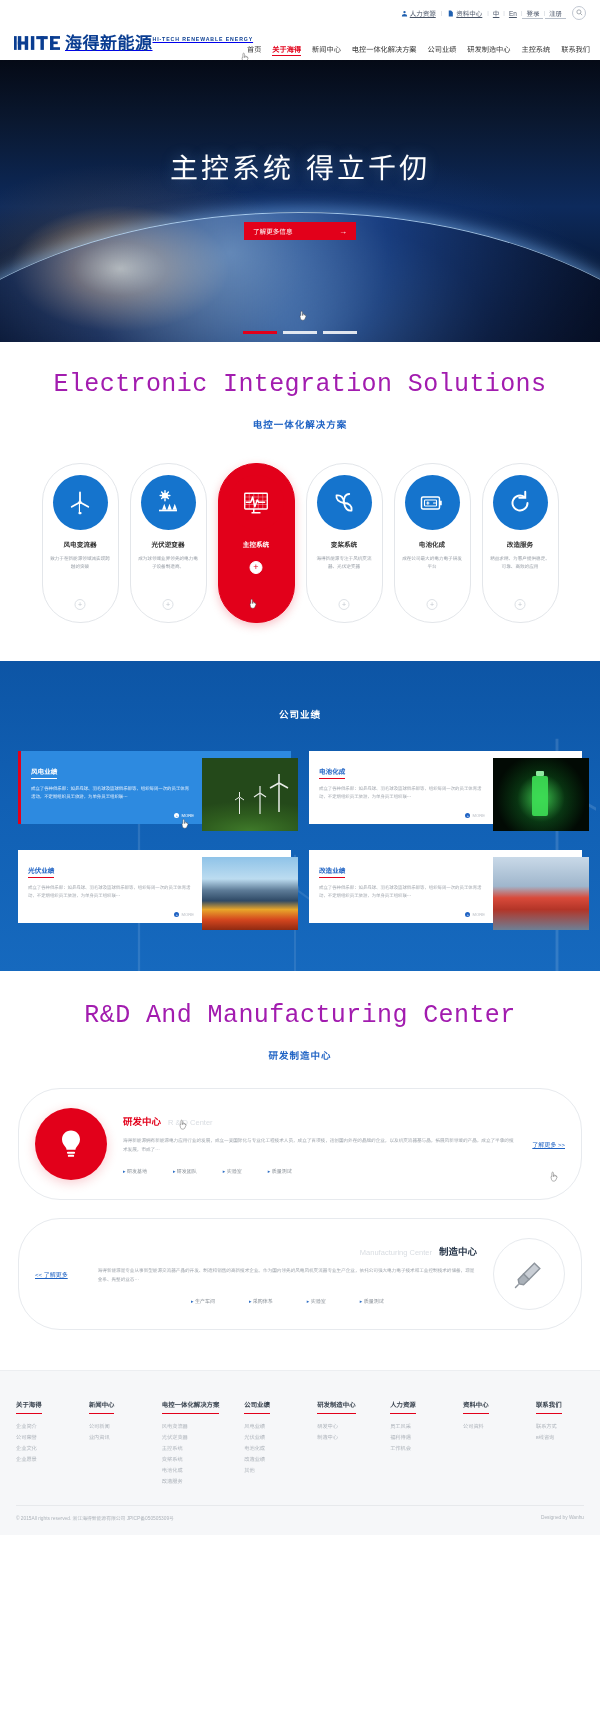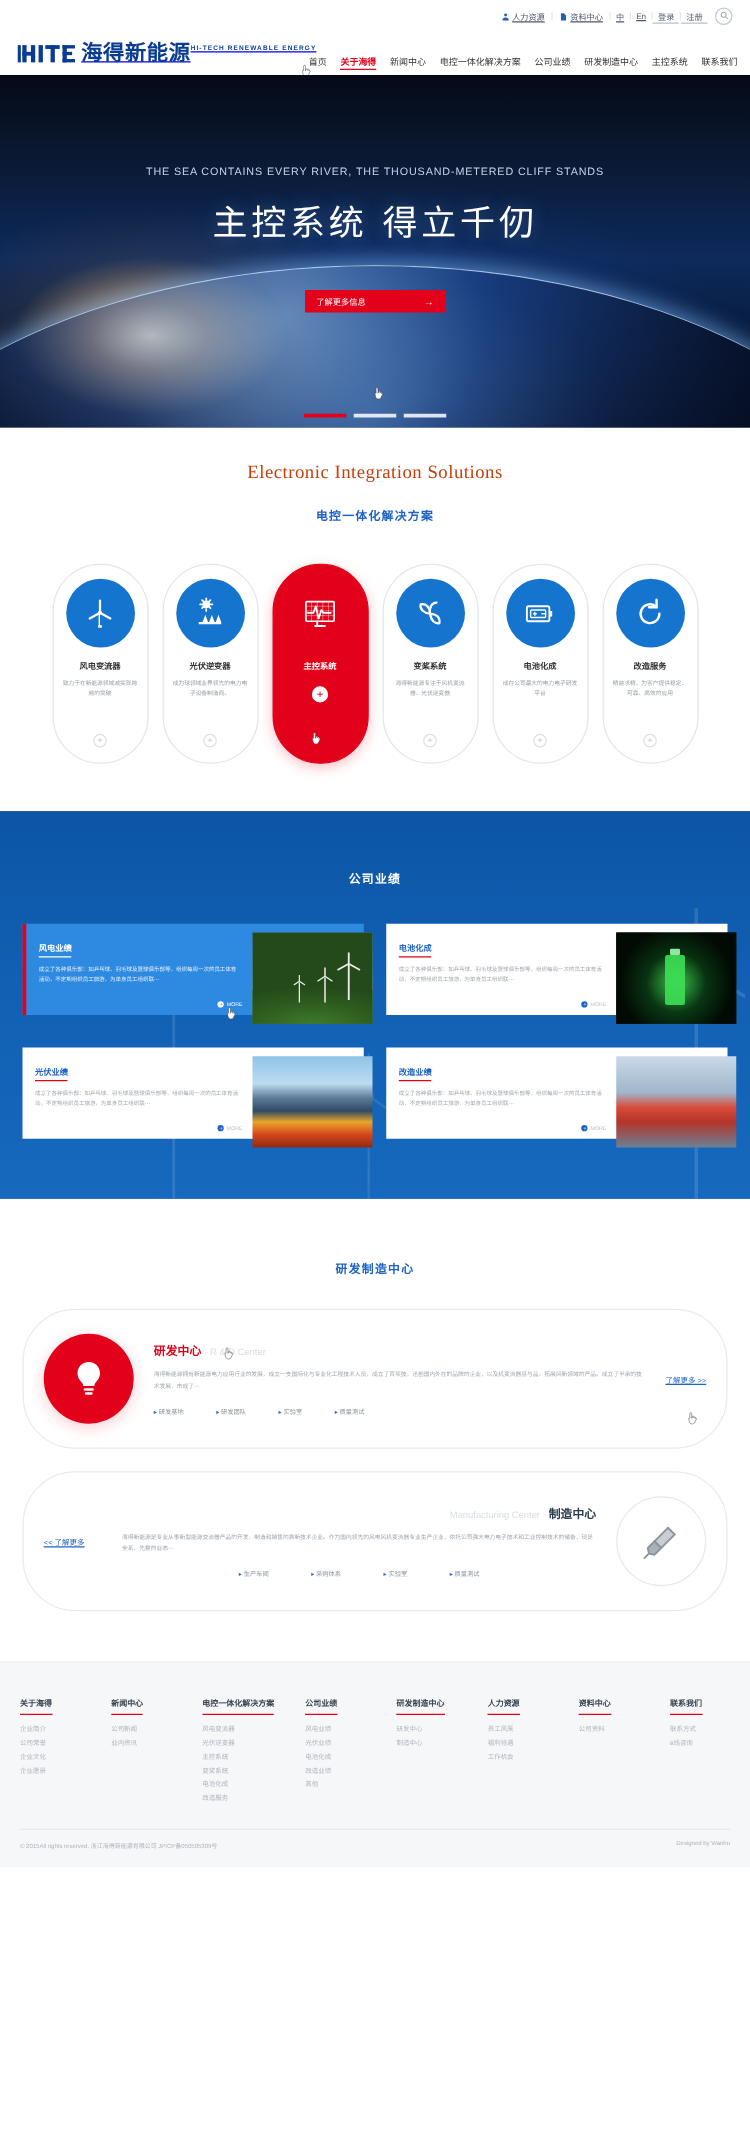--- a/index.html
+++ b/index.html
@@ -140,23 +140,23 @@
   .hero-dots {
     position: absolute; left: 0; right: 0; bottom: 8px;
     display: flex; justify-content: center; gap: 6px; z-index: 4;
   }
   .hero-dot { width: 34px; height: 3px; background: rgba(255,255,255,0.85); }
   .hero-dot.active { background: #e2001a; }
 
   
   .solutions { padding: 28px 0 38px; background: #fff; }
   .sec-title-en {
-    text-align: center; font-size: 15px; color: #c2410c;
+    text-align: center; font-size: 25px; color: #a21caf;
     font-weight: 300; letter-spacing: 0.4px;
-    font-family: Liberation Serif, serif;
+    font-family: Liberation Mono, monospace;
   }
   .sec-title-cn {
     text-align: center; font-size: 9.5px; color: #1f63c4;
     margin-top: 18px; font-weight: bold; letter-spacing: 1px;
   }
   .card-row {
     display: flex; justify-content: center; gap: 11px;
     margin-top: 32px;
   }
   .sol-card {
@@ -441,21 +441,20 @@
     <svg viewBox="0 0 24 30" width="9" height="12">
       <path d="M7 2c1 0 2 1 2 2v10l2-4c.6-1.3 2.6-.8 2.4.7l-.3 2.3 1.6-1.6c1-1 2.6.1 2 1.4l-.7 1.6 1.4-.6c1.3-.5 2.3 1 1.4 2L15 24c-1 1.2-2.6 2-4.3 2H9c-2.5 0-4.5-2-5-4.4L2.6 15c-.3-1.4 1.6-2.2 2.3-.9L5 4c0-1 1-2 2-2z" fill="#ffffff" stroke="#444" stroke-width="1.1"></path>
     </svg>
   </span>
 </div>
 
 <section class="hero">
   <div class="hero-rays"></div>
   <div class="hero-earth"></div>
   <div class="hero-inner">
-    <div class="hero-sub">THE SEA CONTAINS EVERY RIVER, THE THOUSAND-METERED CLIFF STANDS</div>
     <div class="hero-title">主控系统 得立千仞</div>
     <div class="hero-btn-wrap">
       <button class="hero-btn">
         <span>了解更多信息</span>
         <span class="arrow">→</span>
       </button>
       <span class="cursor-hand" style="left:299px; top:248px;">
         <svg viewBox="0 0 24 30" width="9" height="12">
           <path d="M7 2c1 0 2 1 2 2v10l2-4c.6-1.3 2.6-.8 2.4.7l-.3 2.3 1.6-1.6c1-1 2.6.1 2 1.4l-.7 1.6 1.4-.6c1.3-.5 2.3 1 1.4 2L15 24c-1 1.2-2.6 2-4.3 2H9c-2.5 0-4.5-2-5-4.4L2.6 15c-.3-1.4 1.6-2.2 2.3-.9L5 4c0-1 1-2 2-2z" fill="#ffffff" stroke="#444" stroke-width="1.1"></path>
         </svg>
@@ -664,20 +663,21 @@
           <span>MORE</span>
         </div>
       </div>
       <div class="ach-img img-workers"></div>
     </div>
 
   </div>
 </section>
 
 <section class="rd">
+  <h2 class="sec-title-en">R&amp;D And Manufacturing Center</h2>
   <h3 class="sec-title-cn">研发制造中心</h3>
 
   <div class="rd-panel">
     <div class="rd-circle">
       <svg viewBox="0 0 40 40" fill="#fff">
         <path d="M20 5c-6 0-10 4.5-10 10 0 4 2.5 6.5 4 8.5.8 1 1 2 1 3h10c0-1 .2-2 1-3 1.5-2 4-4.5 4-8.5 0-5.5-4-10-10-10z"></path>
         <rect x="15.5" y="28.5" width="9" height="2.2" rx="1"></rect>
         <rect x="16.5" y="32" width="7" height="2.2" rx="1"></rect>
       </svg>
     </div>

